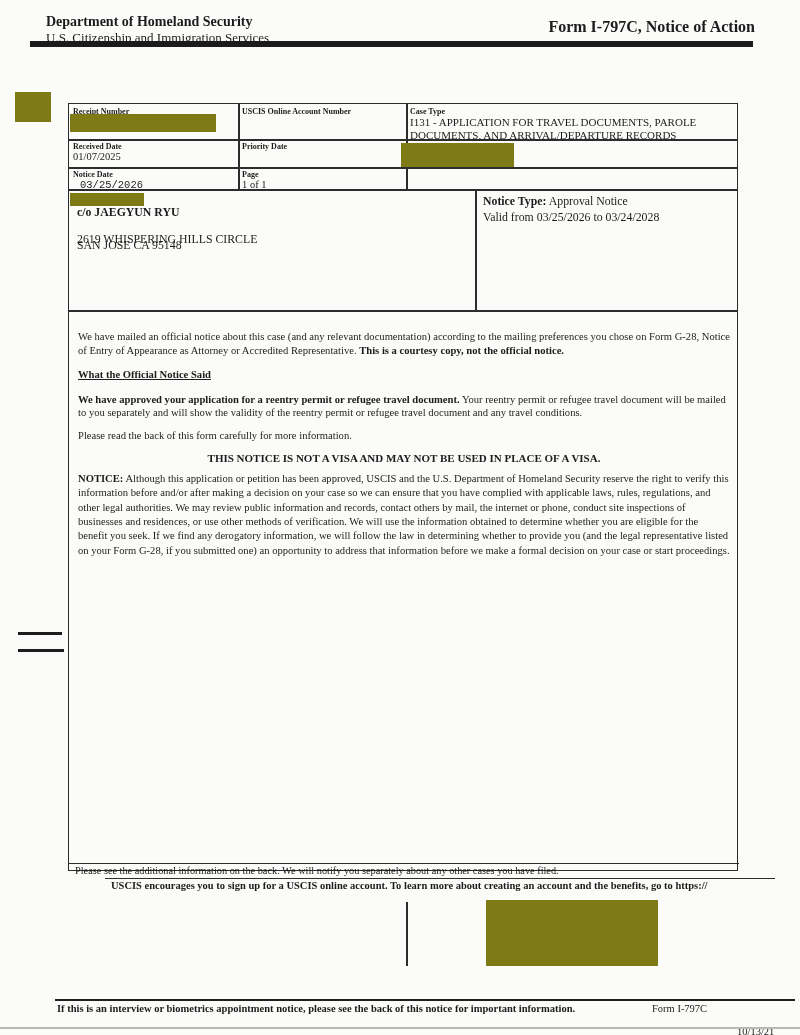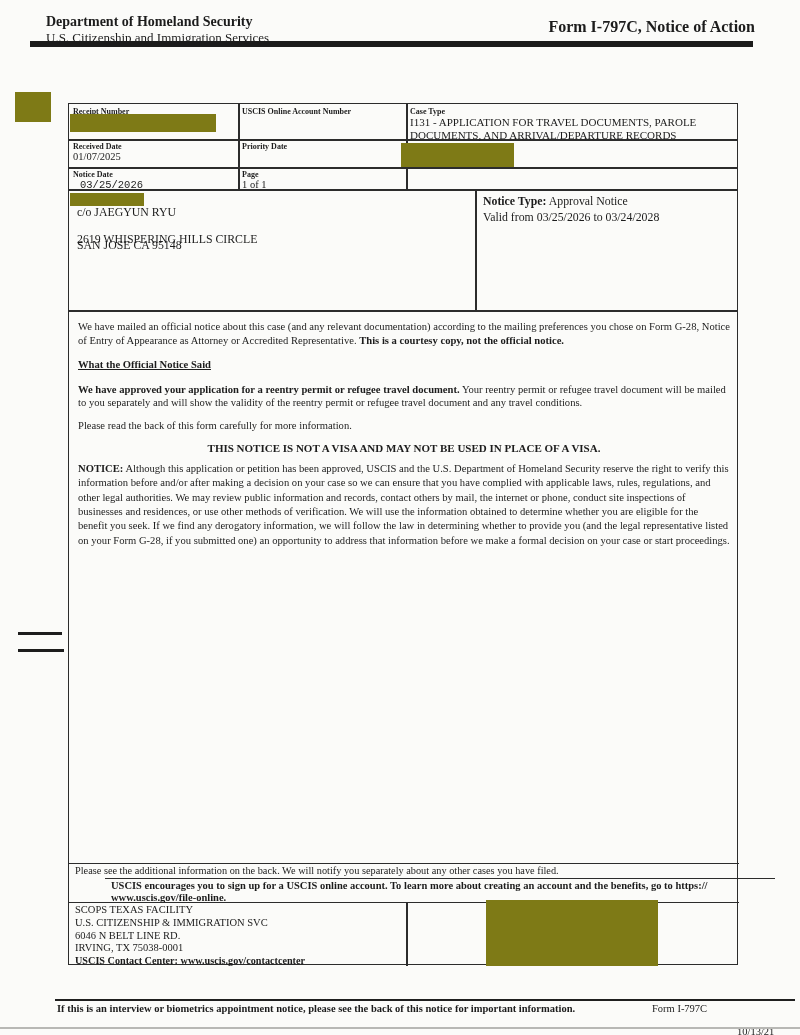--- a/index.html
+++ b/index.html
@@ -22,35 +22,35 @@
   .banner-text{ font-size:19.5px; font-weight:bold; letter-spacing:.4px;
                 line-height:23px; padding-left:5px; color:#141414;
                 white-space:nowrap; }
 
   
   .mark-square { left:15px; top:92px; width:36px; height:30px; }
   .mark-line1 { left:18px; top:632px; width:44px; height:2.5px; background:#1d1d1d; }
   .mark-line2 { left:18px; top:649px; width:46px; height:2.5px; background:#1d1d1d; }
 
   
-  .main-box { left:68px; top:103px; width:670px; height:862px;
+  .main-box { left:68px; top:103px; width:670px; height:768px;
               border:1.5px solid #2c2c2c; }
   .main-box .abs { position:absolute; }
   .vline { background:#2c2c2c; width:1.5px; }
   .hline { background:#2c2c2c; height:1.5px; left:0; width:100%; }
 
   .cell-label { font-size:8px; font-weight:bold; }
   .cell-value { font-size:10.5px; }
   .case-value { font-size:11px; line-height:13px; }
 
   .addr-line { font-size:11.8px; line-height:16.5px; }
   .ntype { font-size:11.8px; line-height:16px; }
 
   .para-region { left:0; top:206px; width:670px; height:553px;
-                 padding:10px 9px 0 9px; font-size:10.6px; line-height:13.6px; }
+                 padding:20px 9px 0 9px; font-size:10.6px; line-height:13.6px; }
   .para-region p { margin:0; }
   .p-head { font-weight:bold; text-decoration:underline; margin-top:11px !important; }
   .p-mid  { margin-top:11px !important; }
   .p-small{ margin-top:9px  !important; }
   .p-visa { margin-top:9px !important; text-align:center; font-weight:bold; font-size:11px; }
   .p-notice { margin-top:7px !important; line-height:14.3px; }
   .b { font-weight:bold; }
 
   .row-info   { left:0; top:759px; width:670px; height:15px; border-top:1.5px solid #2c2c2c;
                 font-size:10.3px; line-height:14px; padding-left:6px; }
@@ -101,49 +101,41 @@
     <div class="abs cell-value" style="left:4px; top:47px;">01/07/2025</div>
     <div class="abs cell-label" style="left:173px; top:38px;">Priority Date</div>
     <div class="abs" style="left: 332px; top: 39px; width: 113px; height: 24px; background-color: rgb(126, 122, 22);"></div>
 
     <div class="abs cell-label" style="left:4px; top:66px;">Notice Date</div>
     <div class="abs cell-value" style="left:11px; top:74.5px;font-family:Liberation Mono, monospace;">03/25/2026</div>
     <div class="abs cell-label" style="left:173px; top:66px;">Page</div>
     <div class="abs cell-value" style="left:173px; top:74.5px;">1 of 1</div>
 
     <div class="abs" style="left: 1px; top: 89px; width: 74px; height: 13px; background-color: rgb(126, 122, 22);"></div>
-    <div class="abs addr-line" style="left:8px; top:100px;">c/o JAEGYUN RYU</div>
+    <div class="abs addr-line" style="left:8px; top:100px;font-weight:bold;">c/o JAEGYUN RYU</div>
     <div class="abs addr-line" style="left:8px; top:127px;">2619 WHISPERING HILLS CIRCLE</div>
     <div class="abs addr-line" style="left:8px; top:133px;">SAN JOSE  CA  95148</div>
 
     <div class="abs vline" style="left:406px; top:85px; height:121px;"></div>
     <div class="abs ntype" style="left:414px; top:89px;"><span class="b">Notice Type:</span><span> Approval Notice</span></div>
     <div class="abs ntype" style="left:414px; top:105px;">Valid from 03/25/2026 to 03/24/2028</div>
     <div class="abs hline" style="top:206px;"></div>
 
     <div class="abs para-region">
       <p><span>We have mailed an official notice about this case (and any relevant documentation) according to the mailing preferences you chose on Form G-28, Notice of Entry of Appearance as Attorney or Accredited Representative. </span><span class="b">This is a courtesy copy, not the official notice.</span></p>
       <p class="p-head">What the Official Notice Said</p>
       <p class="p-mid"><span class="b">We have approved your application for a reentry permit or refugee travel document.</span><span> Your reentry permit or refugee travel document will be mailed to you separately and will show the validity of the reentry permit or refugee travel document and any travel conditions.</span></p>
       <p class="p-small">Please read the back of this form carefully for more information.</p>
       <p class="p-visa">THIS NOTICE IS NOT A VISA AND MAY NOT BE USED IN PLACE OF A VISA.</p>
       <p class="p-notice"><span class="b">NOTICE:</span><span> Although this application or petition has been approved, USCIS and the U.S. Department of Homeland Security reserve the right to verify this information before and/or after making a decision on your case so we can ensure that you have complied with applicable laws, rules, regulations, and other legal authorities. We may review public information and records, contact others by mail, the internet or phone, conduct site inspections of businesses and residences, or use other methods of verification. We will use the information obtained to determine whether you are eligible for the benefit you seek. If we find any derogatory information, we will follow the law in determining whether to provide you (and the legal representative listed on your Form G-28, if you submitted one) an opportunity to address that information before we make a formal decision on your case or start proceedings.</span></p>
     </div>
 
     <div class="abs row-info">Please see the additional information on the back. We will notify you separately about any other cases you have filed.</div>
     <div class="abs row-account">
       <div>USCIS encourages you to sign up for a USCIS online account. To learn more about creating an account and the benefits, go to https://</div>
-      <div class="lnk">www.uscis.gov/file-online.</div>
-    </div>
-    <div class="abs row-office">
-      <div>SCOPS TEXAS FACILITY</div>
-      <div>U.S. CITIZENSHIP &amp; IMMIGRATION SVC</div>
-      <div>6046 N BELT LINE RD.</div>
-      <div>IRVING, TX  75038-0001</div>
-      <div class="office-contact">USCIS Contact Center: www.uscis.gov/contactcenter</div>
     </div>
     <div class="abs vline" style="left:337px; top:798px; height:64px;"></div>
     <div class="abs" style="left: 417px; top: 796px; width: 172px; height: 66px; background-color: rgb(126, 122, 22);"></div>
   </div>
 
   <div class="abs bottom-rule"></div>
   <div class="abs bottom-note">If this is an interview or biometrics appointment notice, please see the back of this notice for important information.</div>
   <div class="abs bottom-code">Form I-797C</div>
   <div class="abs bottom-rev">10/13/21</div>
   <div class="abs scan-edge"></div>

